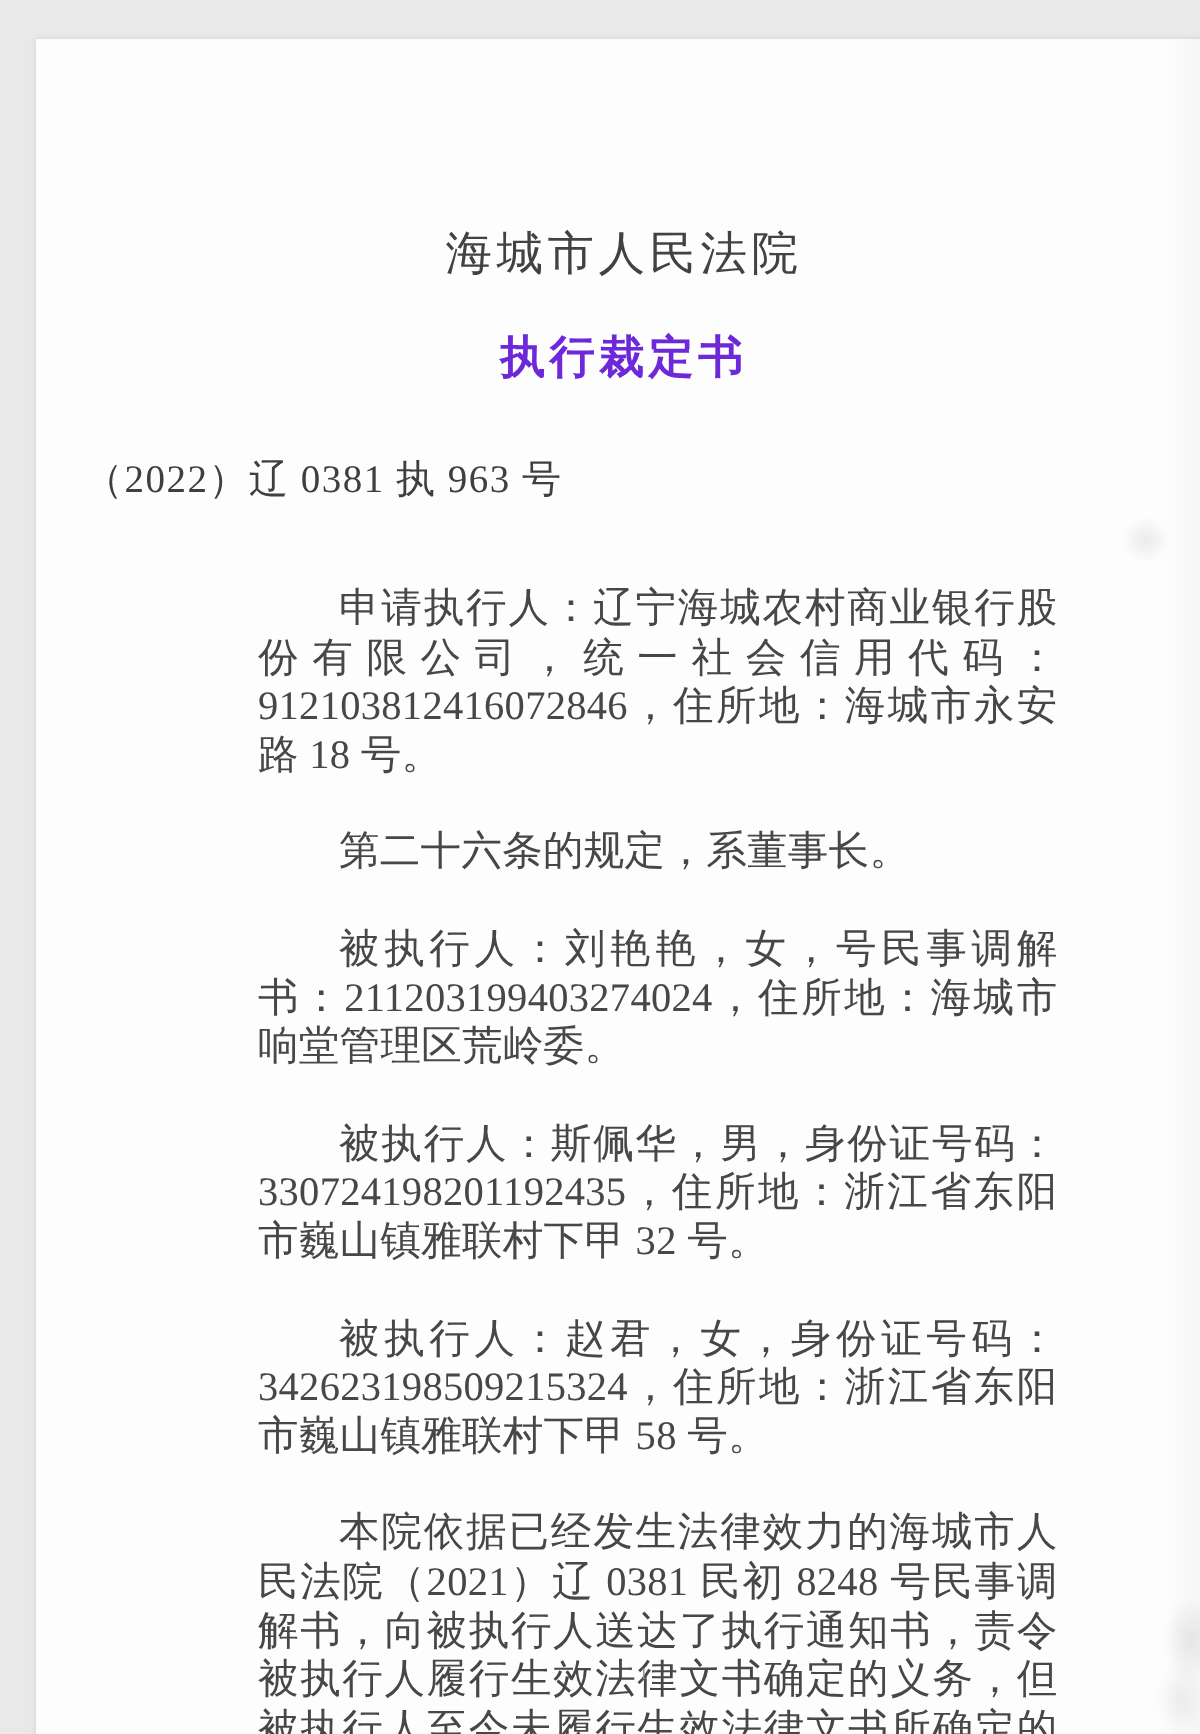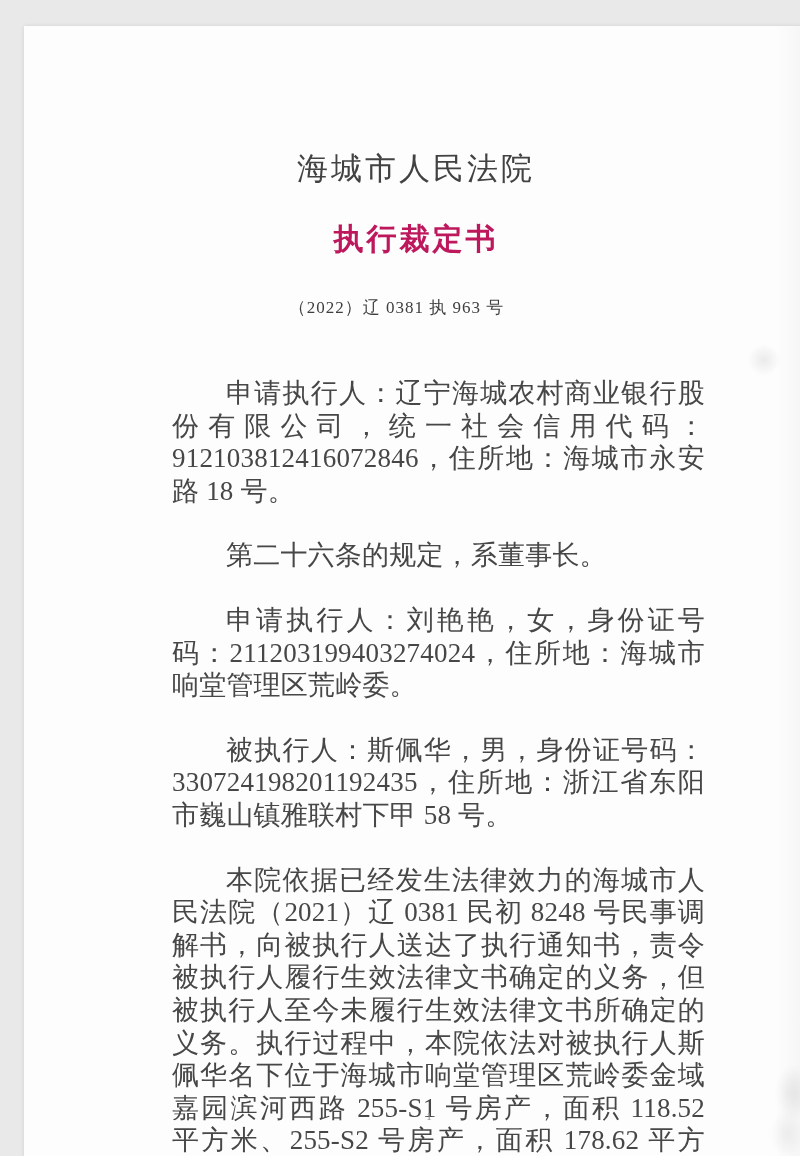--- a/index.html
+++ b/index.html
@@ -28,28 +28,28 @@
     line-height: 38px;
     letter-spacing: 3px;
     color: #424242;
     font-weight: normal;
   }
   .doc-title {
     text-align: center;
     font-size: 30px;
     line-height: 38px;
     letter-spacing: 3px;
-    color: #be185d;
+    color: #6d28d9;
     font-weight: bold;
   }
   .case-number {
-    margin-top: 4px;
+    margin-top: 16px;
     padding-right: 55px;
-    text-align: center;
-    font-size: 17px;
+    text-align: left;
+    font-size: 26px;
     line-height: 28px;
     color: #3f3f3f;
     letter-spacing: 1px;
   }
   .doc-body {
     margin: 7px 55px 0 100px;
     font-size: 27px;
     line-height: 32.6px;
     color: #474747;
     text-align: justify;
@@ -107,22 +107,23 @@
 
   <h1 class="court-name">海城市人民法院</h1>
 
   <h2 class="doc-title">执行裁定书</h2>
 
   <div class="case-number">（2022）辽 0381 执 963 号</div>
 
   <div class="doc-body">
     <p>申请执行人：辽宁海城农村商业银行股份有限公司，统一社会信用代码：912103812416072846，住所地：海城市永安路 18 号。</p>
     <p>第二十六条的规定，系董事长。</p>
-    <p>申请执行人：刘艳艳，女，身份证号码：211203199403274024，住所地：海城市响堂管理区荒岭委。</p>
-    <p>被执行人：斯佩华，男，身份证号码：330724198201192435，住所地：浙江省东阳市巍山镇雅联村下甲 58 号。</p>
+    <p>被执行人：刘艳艳，女，号民事调解书：211203199403274024，住所地：海城市响堂管理区荒岭委。</p>
+    <p>被执行人：斯佩华，男，身份证号码：330724198201192435，住所地：浙江省东阳市巍山镇雅联村下甲 32 号。</p>
+    <p>被执行人：赵君，女，身份证号码：342623198509215324，住所地：浙江省东阳市巍山镇雅联村下甲 58 号。</p>
     <p>本院依据已经发生法律效力的海城市人民法院（2021）辽 0381 民初 8248 号民事调解书，向被执行人送达了执行通知书，责令被执行人履行生效法律文书确定的义务，但被执行人至今未履行生效法律文书所确定的义务。执行过程中，本院依法对被执行人斯佩华名下位于海城市响堂管理区荒岭委金域嘉园滨河西路 255-S1 号房产，面积 118.52 平方米、255-S2 号房产，面积 178.62 平方米、255-S3 号房产，面积 241.08 平方米、地下室面积 223 平方米在京东网上进行司法拍卖，因无人竞买而导致流拍，申请执行人辽宁海城农村商业银行股份有限公司向本院递交以物抵债申请书，申请以流拍价接收流拍的资产。依照《最高人民法院关于人民法院民事执行中拍卖、变卖财产的规定》第十六条、第二十条、第二十六条的规定，裁定如下：</p>
   </div>
 
   <div class="page-number">1</div>
 
   <div class="edge-shade-right"></div>
   <div class="mid-smudge"></div>
   <div class="corner-smudge"></div>
 </div>
 

